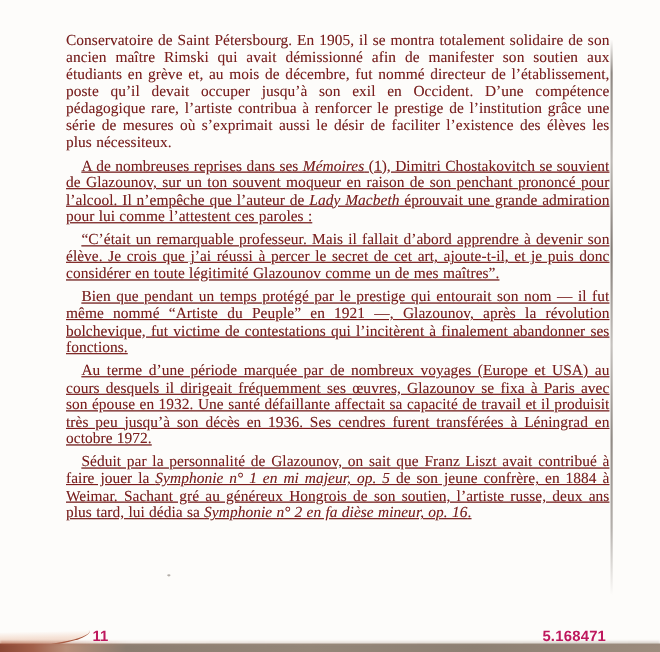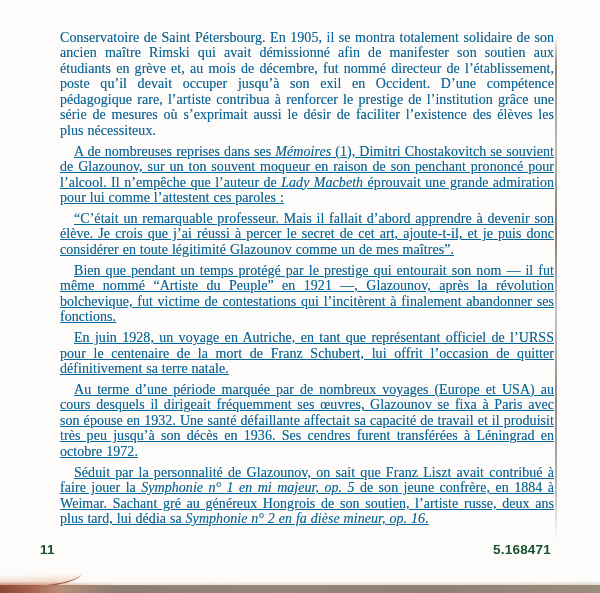--- a/index.html
+++ b/index.html
@@ -9,21 +9,21 @@
     height: 593px;
     background: #fdfcfa;
     overflow: hidden;
     font-family: "Liberation Serif", serif;
   }
   .text-block {
     position: absolute;
     left: 60px;
     top: 30px;
     width: 494px;
-    color: #0369a1;
+    color: #7f1d1d;
     font-size: 14px;
     line-height: 15.45px;
     text-align: justify;
     word-spacing: 0.3px;
     letter-spacing: 0.05px;
     text-shadow: 0 0 0.4px rgba(60, 52, 44, 0.45);
   }
   .para { margin: 0; }
   .para + .para { margin-top: 5.5px; text-decoration: underline; }
   .para.indent { text-indent: 14px; }
@@ -93,41 +93,41 @@
     left: 152px;
     top: 522px;
     width: 3px;
     height: 2px;
     background: rgba(90,80,72,0.45);
     border-radius: 50%;
   }
 
   .footer-num {
     position: absolute;
-    top: 542px;
+    top: 571px;
     font-family: "Liberation Sans", sans-serif;
     font-weight: bold;
     font-size: 13.5px;
-    color: #14532d;
+    color: #be185d;
     letter-spacing: 0.2px;
+    margin-left: 44px;
   }
   .page-num { left: 40px; }
   .catalog  { right: 49px; }
 </style>
 </head>
 <body>
 
 <div class="page">
 
   <main class="text-block" id="paragraphs">
       <p class="para"><span>Conservatoire de Saint Pétersbourg. En 1905, il se montra totalement solidaire de son ancien maître Rimski qui avait démissionné afin de manifester son soutien aux étudiants en grève et, au mois de décembre, fut nommé directeur de l’établissement, poste qu’il devait occuper jusqu’à son exil en Occident.  D’une compétence pédagogique rare, l’artiste contribua à renforcer le prestige de l’institution grâce une série de mesures où s’exprimait aussi le désir de faciliter l’existence des élèves les plus nécessiteux.</span></p>
       <p class="para indent"><span>A de nombreuses reprises dans ses </span><i>Mémoires</i><span> (1), Dimitri Chostakovitch se souvient de Glazounov, sur un ton souvent moqueur en raison de son penchant prononcé pour l’alcool. Il n’empêche que l’auteur de </span><i>Lady Macbeth</i><span> éprouvait une grande admiration pour lui comme l’attestent ces paroles :</span></p>
       <p class="para indent"><span>“C’était un remarquable professeur. Mais il fallait d’abord apprendre à devenir son élève. Je crois que j’ai réussi à percer le secret de cet art, ajoute-t-il, et je puis donc considérer en toute légitimité Glazounov comme un de mes maîtres”.</span></p>
       <p class="para indent"><span>Bien que pendant un temps protégé par le prestige qui entourait son nom — il fut même nommé “Artiste du Peuple” en 1921 —, Glazounov, après la révolution bolchevique, fut victime de contestations qui l’incitèrent à finalement abandonner ses fonctions.</span></p>
-      <p class="para indent"><span>En juin 1928, un voyage en Autriche, en tant que représentant officiel de l’URSS pour le centenaire de la mort de Franz Schubert, lui offrit l’occasion de quitter définitivement sa terre natale.</span></p>
       <p class="para indent"><span>Au terme d’une période marquée par de nombreux voyages (Europe et USA) au cours desquels il dirigeait fréquemment ses œuvres, Glazounov se fixa à Paris avec son épouse en 1932. Une santé défaillante affectait sa capacité de travail et il produisit très peu jusqu’à son décès en 1936. Ses cendres furent transférées à Léningrad en octobre 1972.</span></p>
       <p class="para indent"><span>Séduit par la personnalité de Glazounov, on sait que Franz Liszt avait contribué à faire jouer la </span><i>Symphonie n° 1 en mi majeur, op. 5</i><span> de son jeune confrère, en 1884 à Weimar. Sachant gré au généreux Hongrois de son soutien, l’artiste russe, deux ans plus tard, lui dédia sa </span><i>Symphonie n° 2 en fa dièse mineur, op. 16</i><span>.</span></p>
     </main>
 
   <div class="scan-edge"></div>
   <div class="speck"></div>
   <div class="corner-wedge"></div>
   <div class="bottom-band"></div>
 
   <footer>

